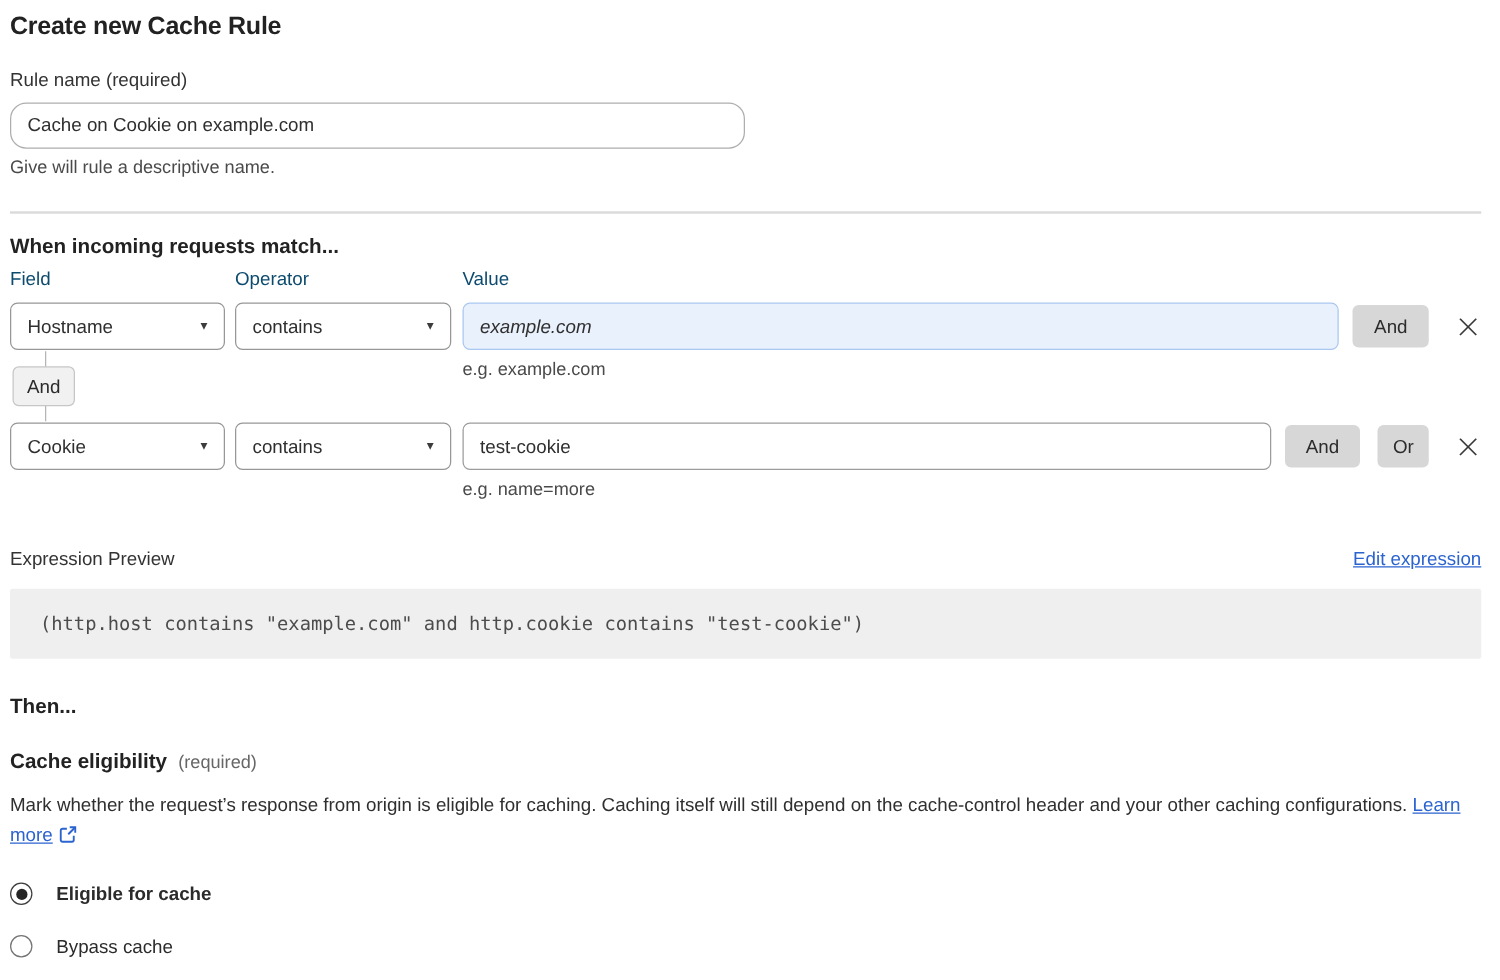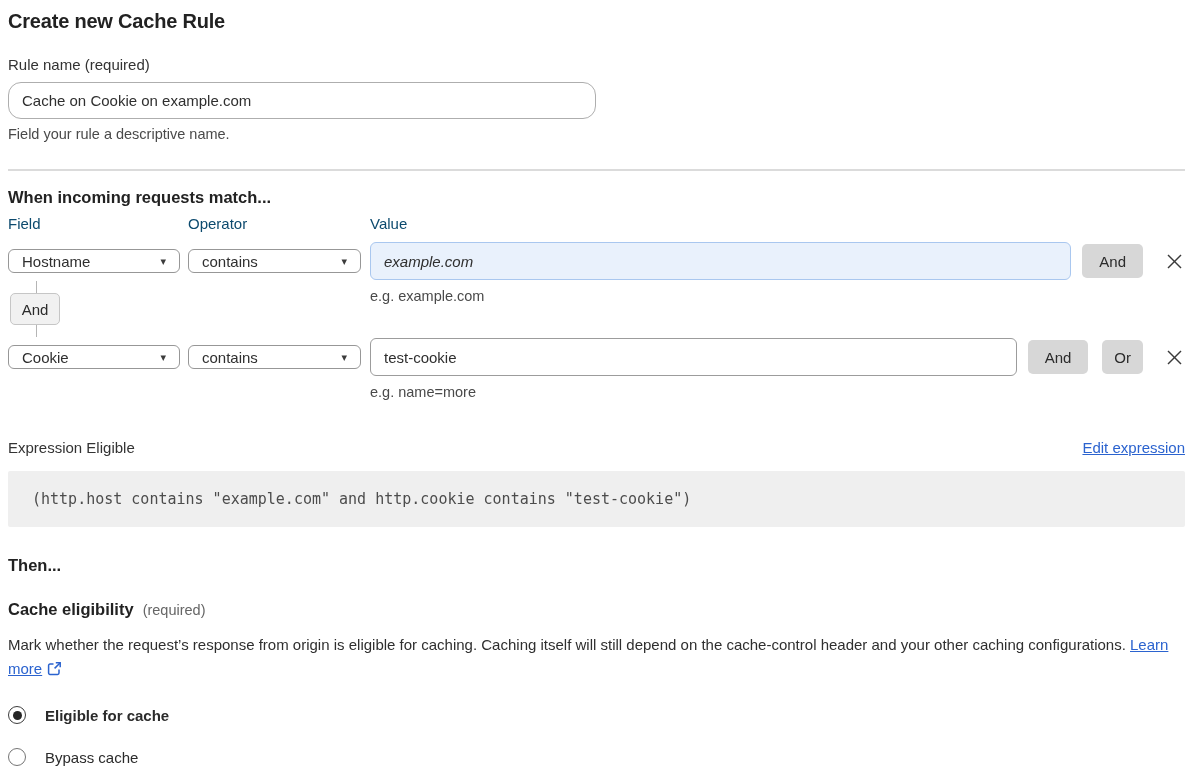--- a/index.html
+++ b/index.html
@@ -36,21 +36,21 @@
     line-height: 20px; color: #222;
   }
 
   .col-labels { display: flex; margin-top: 8px; font-size: 15px; line-height: 17px; color: #0c4a6e; }
   .col-label-field { width: 180px; }
   .col-label-operator { width: 182px; }
   .col-label-value { flex: 1; }
 
   .cond-row { display: flex; align-items: center; margin-top: 9px; height: 40px; }
   .select-box {
-    width: 172px; height: 24px; background: #fff;
+    width: 172px; height: 38px; background: #fff;
     border: 1px solid #979797; border-radius: 6px;
     display: flex; align-items: center; justify-content: space-between;
     padding: 0 13px; font-size: 15px; color: #2f2f2f; cursor: pointer;
     flex-shrink: 0;
   }
   .select-box.operator { width: 173px; margin-left: 8px; }
   .caret { font-size: 11px; color: #3c3c3c; line-height: 1; }
   .value-input {
     flex: 1; height: 38px; margin-left: 9px;
     border: 1px solid #9c9c9c; border-radius: 6px;
@@ -123,21 +123,21 @@
 </style>
 </head>
 <body>
 
 <div class="container">
 
   <h1 class="page-title">Create new Cache Rule</h1>
 
   <div class="field-label">Rule name (required)</div>
   <input class="rule-name-input" type="text" value="Cache on Cookie on example.com" style="">
-  <div class="help-text">Field your rule a descriptive name.</div>
+  <div class="help-text">Give will rule a descriptive name.</div>
 
   <hr class="divider">
 
   <h2 class="section-heading">When incoming requests match...</h2>
 
   <div class="col-labels">
     <div class="col-label-field">Field</div>
     <div class="col-label-operator">Operator</div>
     <div class="col-label-value">Value</div>
   </div>
@@ -182,21 +182,21 @@
     <button class="remove-btn">
       <svg width="17" height="17" viewBox="0 0 17 17">
         <line x1="2" y1="2" x2="15" y2="15" stroke="#3a3a3a" stroke-width="1.4"></line>
         <line x1="15" y1="2" x2="2" y2="15" stroke="#3a3a3a" stroke-width="1.4"></line>
       </svg>
     </button>
   </div>
   <div class="hint-row2">e.g. name=more</div>
 
   <div class="expr-header">
-    <div class="expr-label">Expression Eligible</div>
+    <div class="expr-label">Expression Preview</div>
     <a class="link">Edit expression</a>
   </div>
   <div class="code-block">(http.host contains "example.com" and http.cookie contains "test-cookie")</div>
 
   <h2 class="section-heading then-heading">Then...</h2>
 
   <div class="elig-heading-row">
     <h2 class="section-heading" style="margin-top:0;">Cache eligibility</h2>
     <span class="required-note">(required)</span>
   </div>

